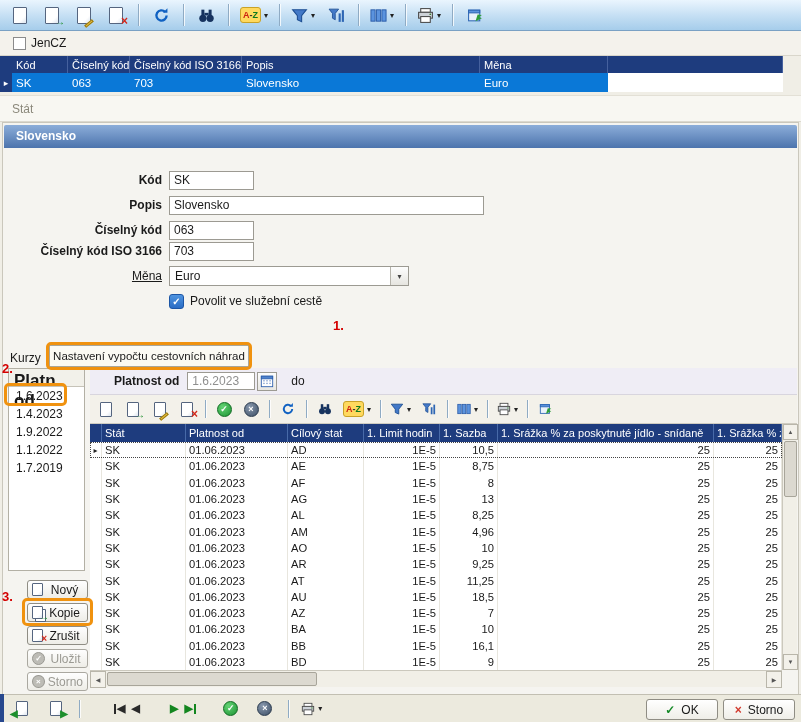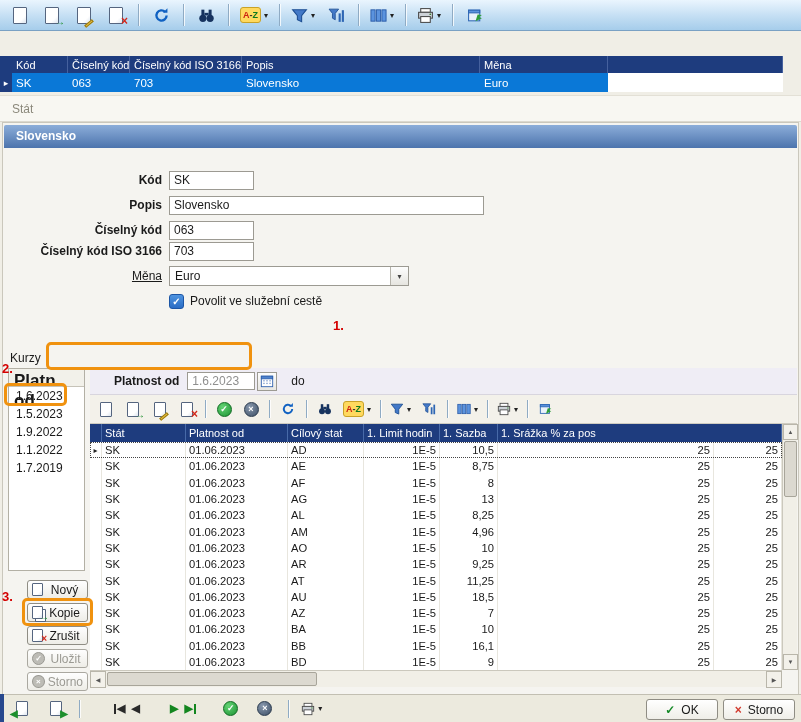--- a/index.html
+++ b/index.html
@@ -238,20 +238,24 @@
     <div class="sep"></div>
     <div class="tbtn">
       <svg class="svgic" viewBox="0 0 16 16">
           <rect x="1.5" y="3" width="10.5" height="10" fill="#eaf2fb" stroke="#2e66b4"></rect>
           <rect x="1.5" y="3" width="10.5" height="2.5" fill="#5b93de" stroke="#2e66b4"></rect>
           <path d="M8 13.5l6-3-2.5-1 2.5-2-4-.5z" fill="#2f9e3a"></path>
         </svg>
     </div>
   </div>
 
+  <div class="filter-row">
+    <span class="cb"></span>
+    <span>JenCZ</span>
+  </div>
 
   <div class="tgrid">
     <div class="tg-head">
       <span class="tmark"></span>
       <span class="tcell tc0">Kód</span>
       <span class="tcell tc1">Číselný kód</span>
       <span class="tcell tc2">Číselný kód ISO 3166</span>
       <span class="tcell tc3">Popis</span>
       <span class="tcell tc4">Měna</span>
       <span class="tcell tfill"></span>
@@ -308,28 +312,29 @@
         </span>
       <span>Povolit ve služební cestě</span>
     </div>
   </div>
 
   <span class="ann ann1">1.</span>
   <span class="ann ann2">2.</span>
   <span class="ann ann3">3.</span>
 
   <span class="kurzy-label">Kurzy</span>
+  <div class="nahrady-btn">Nastavení vypočtu cestovních náhrad</div>
   <div class="oring oring-btn"></div>
   <div class="oring oring-item"></div>
   <div class="oring oring-copy"></div>
 
   <div class="plist">
     <div class="lhead">Platn. od</div>
     <div class="litem">1.6.2023</div>
-    <div class="litem">1.5.2023</div>
+    <div class="litem">1.4.2023</div>
     <div class="litem">1.9.2022</div>
     <div class="litem">1.1.2022</div>
     <div class="litem">1.7.2019</div>
   </div>
 
   <div class="side-buttons">
     <div class="sbtn">
       <span class="icdoc"></span>
       <span class="lab">Nový</span>
     </div>
@@ -480,20 +485,21 @@
   </div>
 
   <div class="rgrid">
     <div class="ghead">
       <span class="ghcell ghm"></span>
       <span class="ghcell gc0">Stát</span>
       <span class="ghcell gc1">Platnost od</span>
       <span class="ghcell gc2">Cílový stat</span>
       <span class="ghcell gc3">1. Limit hodin</span>
       <span class="ghcell gc4">1. Sazba</span>
+      <span class="ghcell gc5">1. Srážka % za poskytnuté jídlo - snídaně</span>
       <span class="ghcell gc6">1. Srážka % za pos</span>
     </div>
     <div class="gbody">
         <div class="grow focused">
           <span class="gcell gmark">▸</span>
           <span class="gcell gc0">SK</span>
           <span class="gcell gc1">01.06.2023</span>
           <span class="gcell gc2">AD</span>
           <span class="gcell gc3 a-r">1E-5</span>
           <span class="gcell gc4 a-r">10,5</span>

